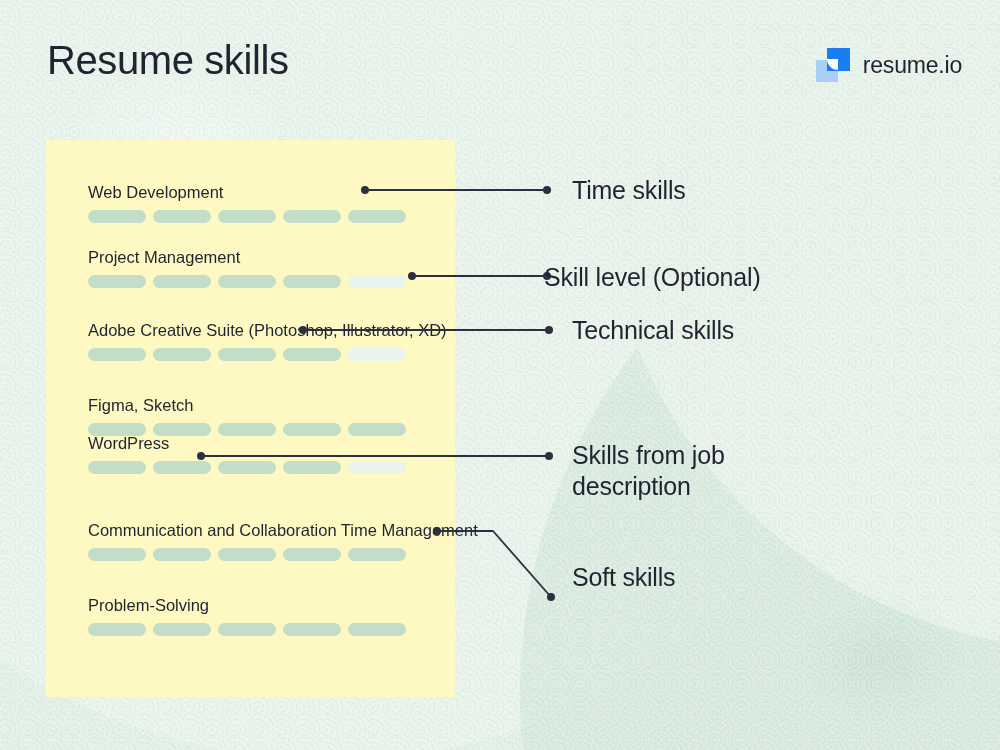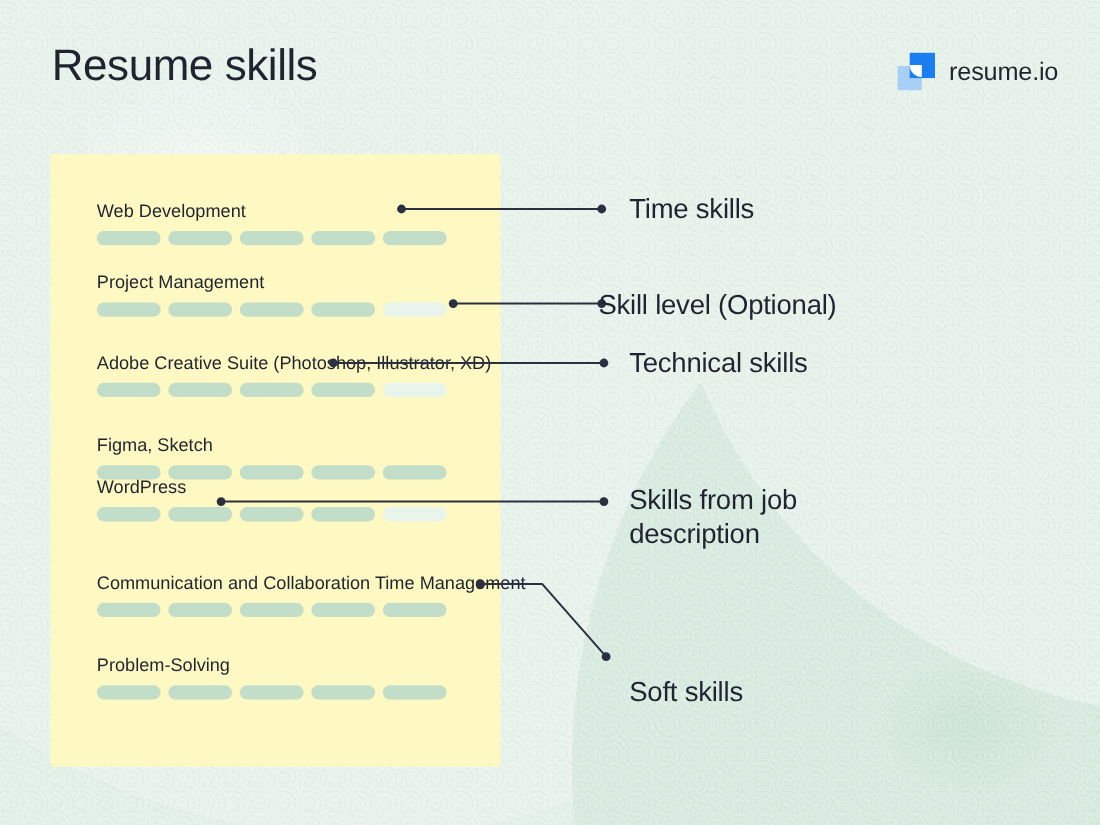--- a/index.html
+++ b/index.html
@@ -298,14 +298,14 @@
       <polyline points="437,531 493,531 551,597" fill="none" stroke="#2b3040" stroke-width="1.8" stroke-linejoin="round"></polyline>
       <circle cx="437" cy="531" r="4" fill="#2b3040"></circle>
       <circle cx="551" cy="597" r="4" fill="#2b3040"></circle>
     </svg>
 
 <div class="callout" style="left: 572px; top: 175px;">Time skills</div>
     <div class="callout" style="left: 544px; top: 262px; text-align: center;">Skill level (Optional)</div>
     <div class="callout" style="left: 572px; top: 315px;">Technical skills</div>
     <div class="callout" style="left: 572px; top: 440px;">Skills from job
 description</div>
-    <div class="callout" style="left: 572px; top: 614px;">Soft skills</div>
+    <div class="callout" style="left: 572px; top: 562px;">Soft skills</div>
   </div>
 
 </body></html>

